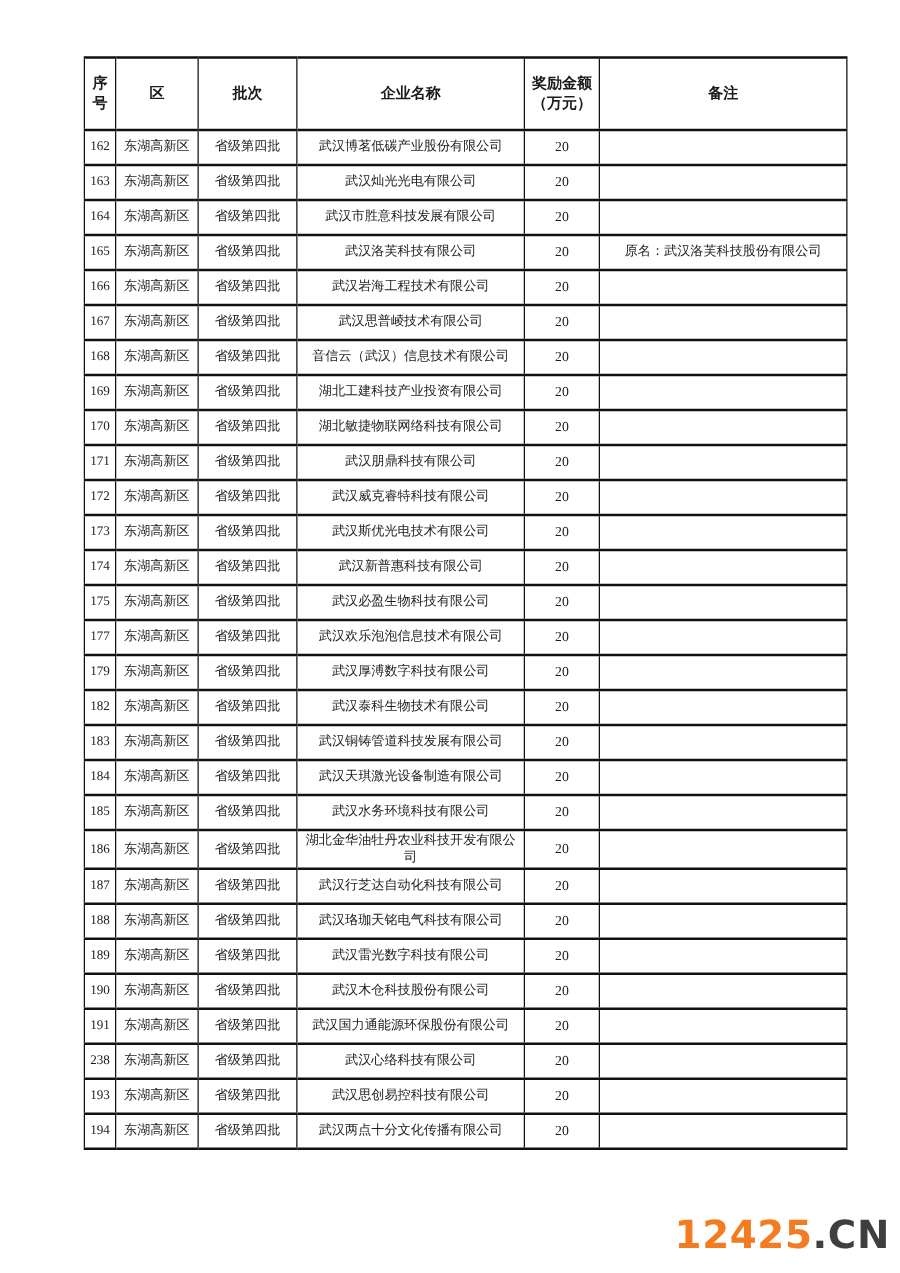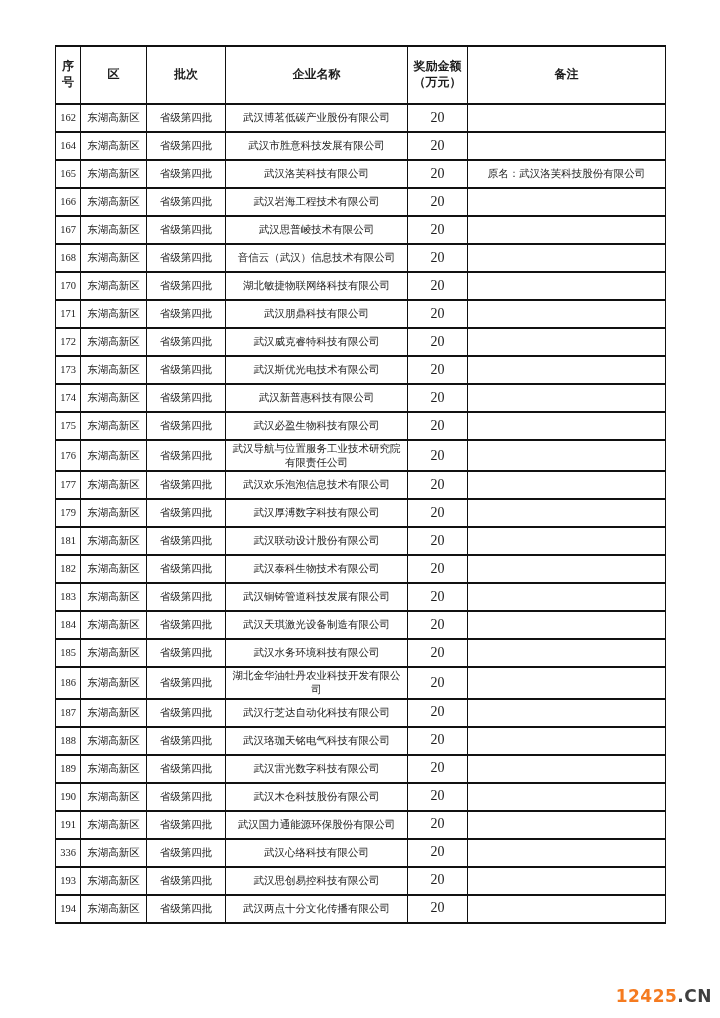--- a/index.html
+++ b/index.html
@@ -7,20 +7,21 @@
     width: 720px; height: 1018px;
     background: #ffffff;
     position: relative;
     font-family: "Liberation Serif", "DejaVu Serif", serif;
     color: #1c1c1c;
   }
   .page {
     position: absolute; inset: 0;
     background: #ffffff;
     overflow: hidden;
+    margin-left: 12px;
   }
   .table-wrap {
     position: absolute;
     left: 55px; top: 45px; width: 610px;
   }
   table.reward-table {
     border-collapse: collapse;
     width: 100%;
     table-layout: fixed;
   }
@@ -45,27 +46,27 @@
     height: 24px;
     font-size: 10.5px;
     line-height: 1.3;
   }
   .col-no      { width: 25px; }
   .col-district{ width: 66px; }
   .col-batch   { width: 79px; }
   .col-company { width: 182px; }
   .col-amount  { width: 60px; }
   .col-remark  { width: 198px; }
-  td.cell-amount { font-size: 14px; }
+  td.cell-amount { font-size: 11px; }
   .watermark {
     position: absolute;
     right: 8px; bottom: 12px;
     font-family: "DejaVu Sans", "Liberation Sans", sans-serif;
     font-weight: bold;
-    font-size: 17px;
+    font-size: 31px;
     letter-spacing: 0.5px;
     user-select: none;
   }
 </style>
 </head>
 <body>
 
 <div class="page">
 
   <div class="table-wrap">
@@ -94,20 +95,28 @@
       <tbody>
           <tr>
     <td class="cell-no">162</td>
     <td class="cell-district">东湖高新区</td>
     <td class="cell-batch">省级第四批</td>
     <td class="cell-company">武汉博茗低碳产业股份有限公司</td>
     <td class="cell-amount">20</td>
     <td class="cell-remark"></td>
   </tr>
           <tr>
+    <td class="cell-no">163</td>
+    <td class="cell-district">东湖高新区</td>
+    <td class="cell-batch">省级第四批</td>
+    <td class="cell-company">武汉灿光光电有限公司</td>
+    <td class="cell-amount">20</td>
+    <td class="cell-remark"></td>
+  </tr>
+          <tr>
     <td class="cell-no">164</td>
     <td class="cell-district">东湖高新区</td>
     <td class="cell-batch">省级第四批</td>
     <td class="cell-company">武汉市胜意科技发展有限公司</td>
     <td class="cell-amount">20</td>
     <td class="cell-remark"></td>
   </tr>
           <tr>
     <td class="cell-no">165</td>
     <td class="cell-district">东湖高新区</td>
@@ -134,20 +143,28 @@
   </tr>
           <tr>
     <td class="cell-no">168</td>
     <td class="cell-district">东湖高新区</td>
     <td class="cell-batch">省级第四批</td>
     <td class="cell-company">音信云（武汉）信息技术有限公司</td>
     <td class="cell-amount">20</td>
     <td class="cell-remark"></td>
   </tr>
           <tr>
+    <td class="cell-no">169</td>
+    <td class="cell-district">东湖高新区</td>
+    <td class="cell-batch">省级第四批</td>
+    <td class="cell-company">湖北工建科技产业投资有限公司</td>
+    <td class="cell-amount">20</td>
+    <td class="cell-remark"></td>
+  </tr>
+          <tr>
     <td class="cell-no">170</td>
     <td class="cell-district">东湖高新区</td>
     <td class="cell-batch">省级第四批</td>
     <td class="cell-company">湖北敏捷物联网络科技有限公司</td>
     <td class="cell-amount">20</td>
     <td class="cell-remark"></td>
   </tr>
           <tr>
     <td class="cell-no">171</td>
     <td class="cell-district">东湖高新区</td>
@@ -182,52 +199,36 @@
   </tr>
           <tr>
     <td class="cell-no">175</td>
     <td class="cell-district">东湖高新区</td>
     <td class="cell-batch">省级第四批</td>
     <td class="cell-company">武汉必盈生物科技有限公司</td>
     <td class="cell-amount">20</td>
     <td class="cell-remark"></td>
   </tr>
           <tr>
-    <td class="cell-no">176</td>
-    <td class="cell-district">东湖高新区</td>
-    <td class="cell-batch">省级第四批</td>
-    <td class="cell-company">武汉导航与位置服务工业技术研究院有限责任公司</td>
-    <td class="cell-amount">20</td>
-    <td class="cell-remark"></td>
-  </tr>
-          <tr>
     <td class="cell-no">177</td>
     <td class="cell-district">东湖高新区</td>
     <td class="cell-batch">省级第四批</td>
     <td class="cell-company">武汉欢乐泡泡信息技术有限公司</td>
     <td class="cell-amount">20</td>
     <td class="cell-remark"></td>
   </tr>
           <tr>
     <td class="cell-no">179</td>
     <td class="cell-district">东湖高新区</td>
     <td class="cell-batch">省级第四批</td>
     <td class="cell-company">武汉厚溥数字科技有限公司</td>
     <td class="cell-amount">20</td>
     <td class="cell-remark"></td>
   </tr>
           <tr>
-    <td class="cell-no">181</td>
-    <td class="cell-district">东湖高新区</td>
-    <td class="cell-batch">省级第四批</td>
-    <td class="cell-company">武汉联动设计股份有限公司</td>
-    <td class="cell-amount">20</td>
-    <td class="cell-remark"></td>
-  </tr>
-          <tr>
     <td class="cell-no">182</td>
     <td class="cell-district">东湖高新区</td>
     <td class="cell-batch">省级第四批</td>
     <td class="cell-company">武汉泰科生物技术有限公司</td>
     <td class="cell-amount">20</td>
     <td class="cell-remark"></td>
   </tr>
           <tr>
     <td class="cell-no">183</td>
     <td class="cell-district">东湖高新区</td>
@@ -294,21 +295,21 @@
   </tr>
           <tr>
     <td class="cell-no">191</td>
     <td class="cell-district">东湖高新区</td>
     <td class="cell-batch">省级第四批</td>
     <td class="cell-company">武汉国力通能源环保股份有限公司</td>
     <td class="cell-amount">20</td>
     <td class="cell-remark"></td>
   </tr>
           <tr>
-    <td class="cell-no">336</td>
+    <td class="cell-no">238</td>
     <td class="cell-district">东湖高新区</td>
     <td class="cell-batch">省级第四批</td>
     <td class="cell-company">武汉心络科技有限公司</td>
     <td class="cell-amount">20</td>
     <td class="cell-remark"></td>
   </tr>
           <tr>
     <td class="cell-no">193</td>
     <td class="cell-district">东湖高新区</td>
     <td class="cell-batch">省级第四批</td>

